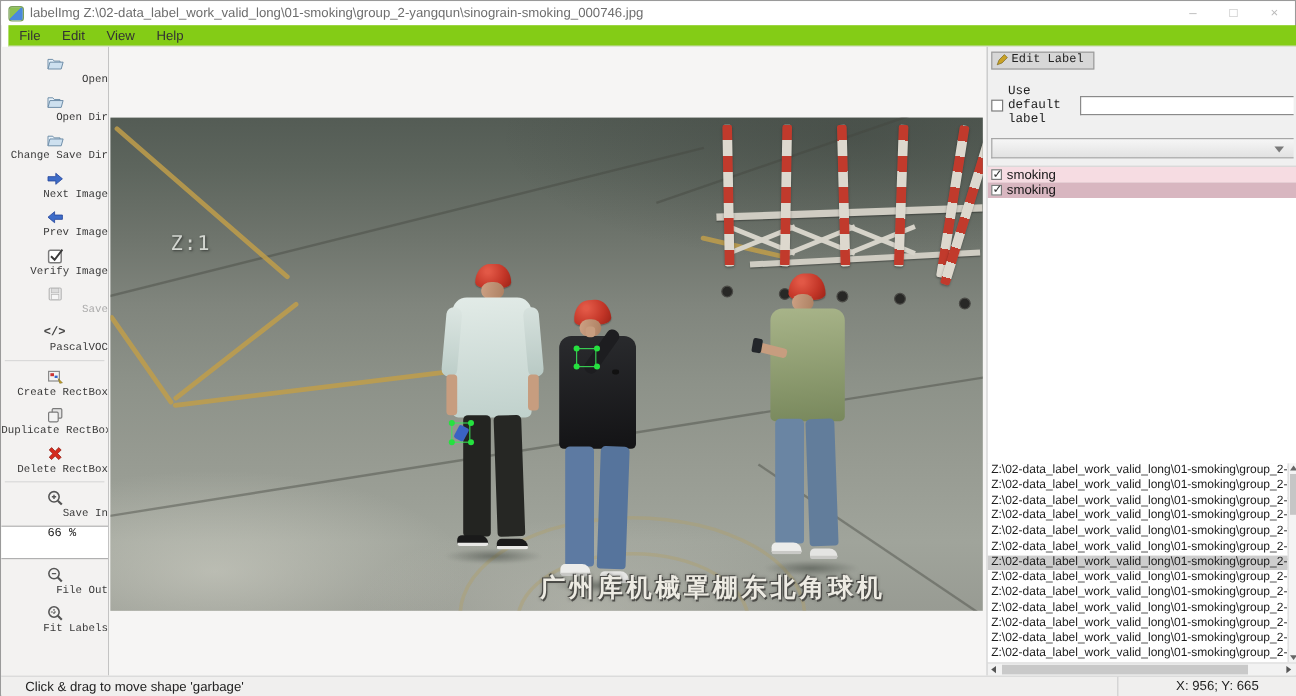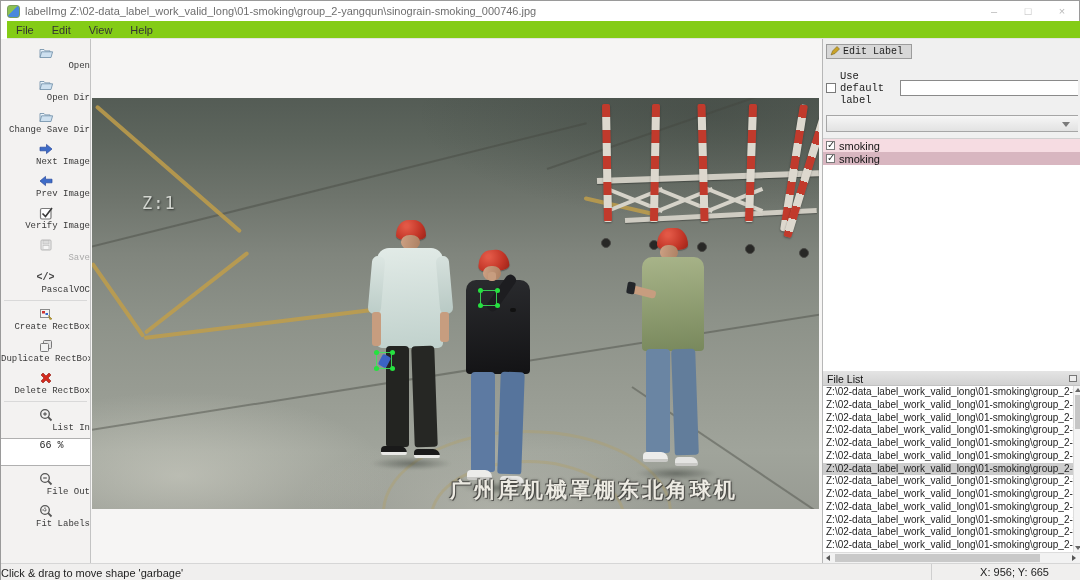--- a/index.html
+++ b/index.html
@@ -115,21 +115,21 @@
   .hscroll { height:11px; background:#f2f2f2; border-top:1px solid #ddd; position:relative; }
   .hscroll .left, .hscroll .right { position:absolute; top:2px; width:0; height:0;
     border-top:3px solid transparent; border-bottom:3px solid transparent; }
   .hscroll .left { left:3px; border-right:4px solid #555; }
   .hscroll .right { right:5px; border-left:4px solid #555; }
   .hscroll .thumb { position:absolute; left:12px; top:1px; height:8px; width:205px; background:#c9c9c9; }
 
   
   .statusbar { position:absolute; left:0; top:562px; width:1080px; height:18px; background:#f0efee;
     border-top:1px solid #d6d6d6; display:flex; align-items:center; }
-  .status-msg { flex:1; font-size:11px; color:#222; padding-left:0; }
+  .status-msg { flex:1; font-size:11px; color:#222; padding-left:20px; }
   .status-coords { width:150px; border-left:1px solid #cfcfcf; font-size:11px; color:#222;
     text-align:right; padding-right:32px; height:100%; line-height:17px; }
 </style>
 </head>
 <body>
 
 <div class="window">
 
   <div class="titlebar">
     <div class="app-icon"></div>
@@ -265,21 +265,21 @@
 
       <div class="tbtn">
         <div class="ticon">
           <svg width="16" height="16" viewBox="0 0 16 16">
               <circle cx="7" cy="7" r="4.3" fill="none" stroke="#555" stroke-width="1.3"></circle>
               <line x1="10.2" y1="10.2" x2="13.5" y2="13.5" stroke="#555" stroke-width="1.8"></line>
               <line x1="5.2" y1="7" x2="8.8" y2="7" stroke="#555" stroke-width="1.2"></line>
               <line x1="7" y1="5.2" x2="7" y2="8.8" stroke="#555" stroke-width="1.2"></line>
             </svg>
         </div>
-        <div class="tlabel">List In</div>
+        <div class="tlabel">Save In</div>
       </div>
 
       <div class="zoom-box">66 %</div>
 
       <div class="tbtn">
         <div class="ticon">
           <svg width="16" height="16" viewBox="0 0 16 16">
               <circle cx="7" cy="7" r="4.3" fill="none" stroke="#555" stroke-width="1.3"></circle>
               <line x1="10.2" y1="10.2" x2="13.5" y2="13.5" stroke="#555" stroke-width="1.8"></line>
               <line x1="5.2" y1="7" x2="8.8" y2="7" stroke="#555" stroke-width="1.2"></line>
@@ -417,24 +417,20 @@
         <div class="label-row r0">
           <span class="cb checked"></span>
           <span>smoking</span>
         </div>
         <div class="label-row r1">
           <span class="cb checked"></span>
           <span>smoking</span>
         </div>
       </div>
 
-      <div class="dock-header">
-        <span>File List</span>
-        <span class="dock-float"></span>
-      </div>
 
       <div class="file-rows">
         <div class="file-row">Z:\02-data_label_work_valid_long\01-smoking\group_2-yangq</div>
           <div class="file-row">Z:\02-data_label_work_valid_long\01-smoking\group_2-yangq</div>
           <div class="file-row">Z:\02-data_label_work_valid_long\01-smoking\group_2-yangq</div>
           <div class="file-row">Z:\02-data_label_work_valid_long\01-smoking\group_2-yangq</div>
           <div class="file-row">Z:\02-data_label_work_valid_long\01-smoking\group_2-yangq</div>
           <div class="file-row">Z:\02-data_label_work_valid_long\01-smoking\group_2-yangq</div>
           <div class="file-row selected">Z:\02-data_label_work_valid_long\01-smoking\group_2-yangq</div>
           <div class="file-row">Z:\02-data_label_work_valid_long\01-smoking\group_2-yangq</div>

